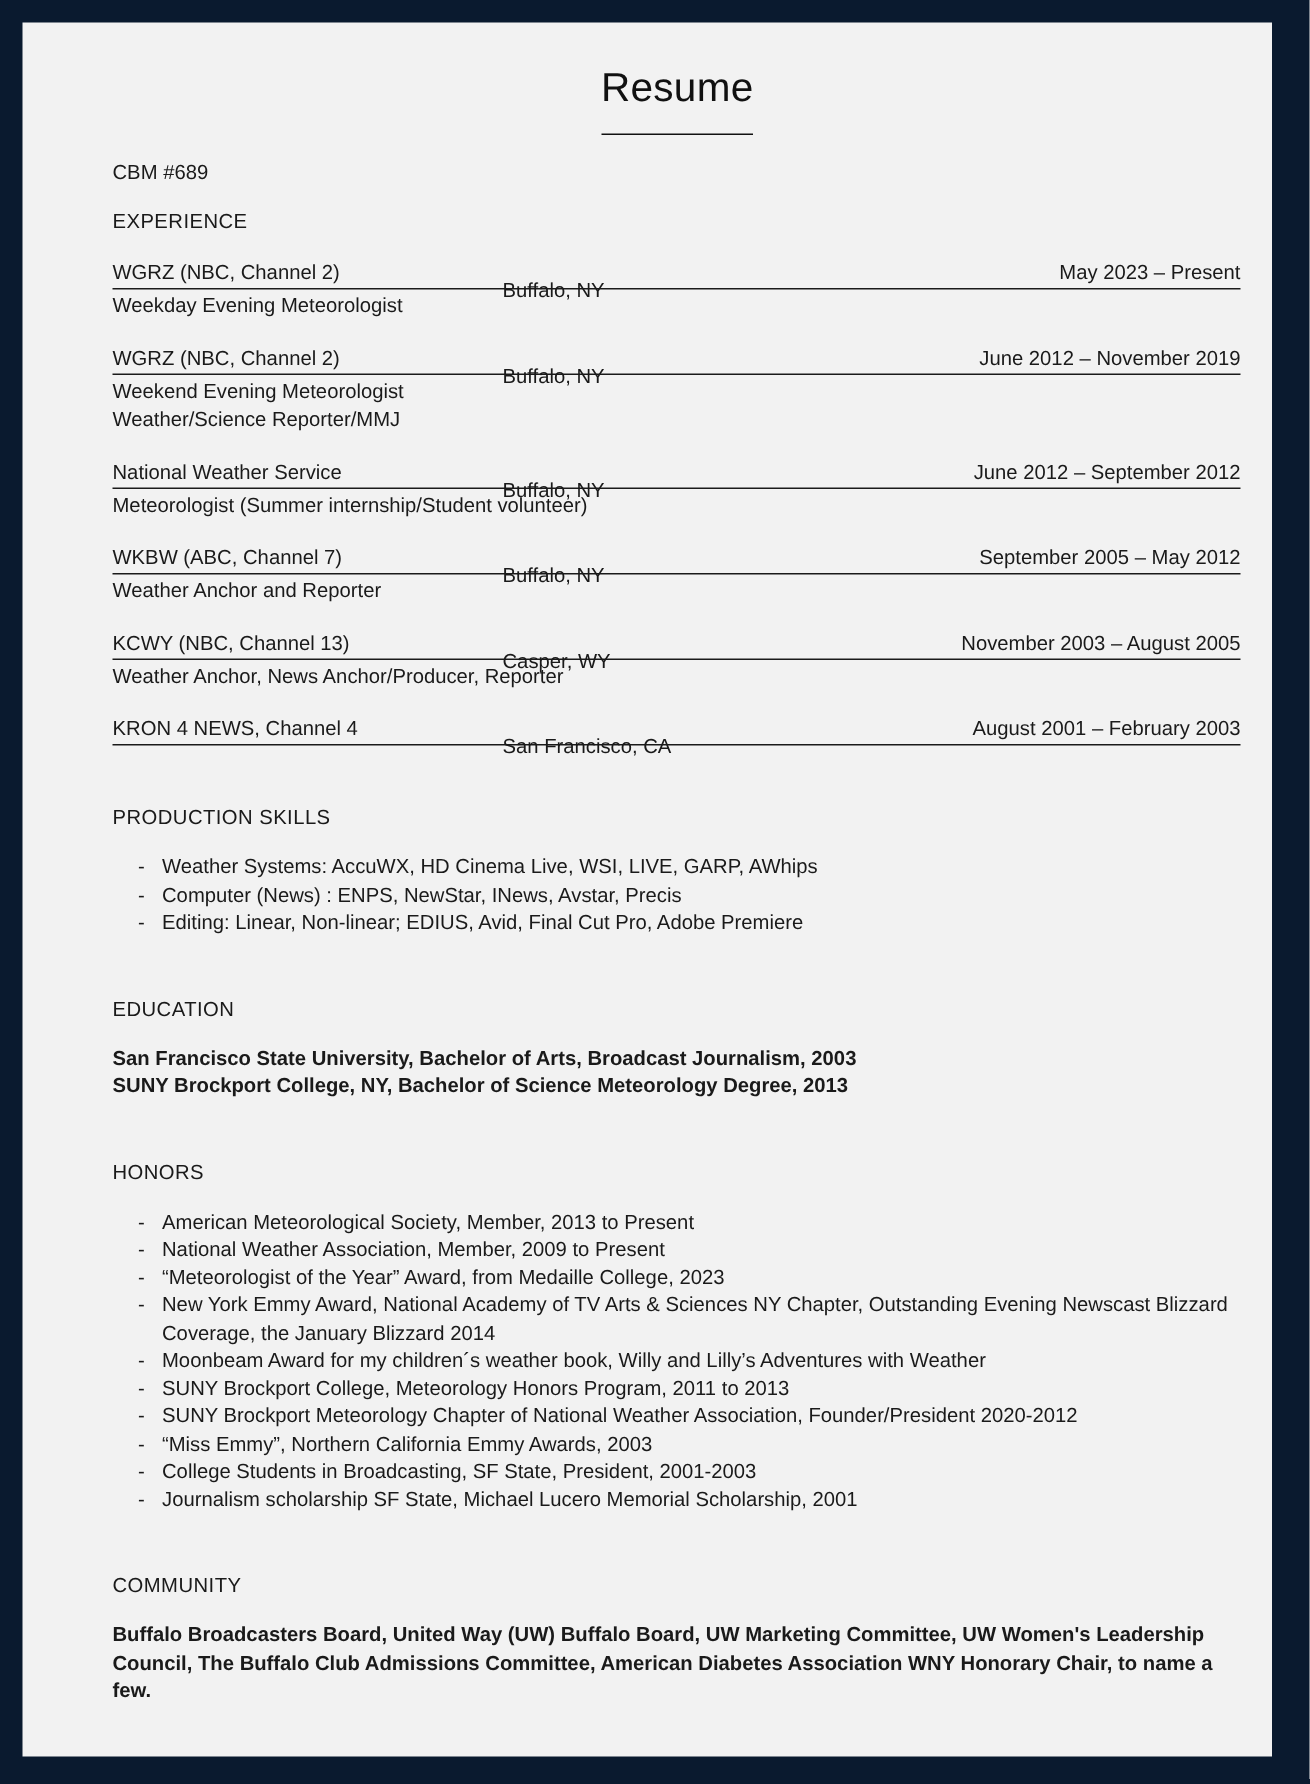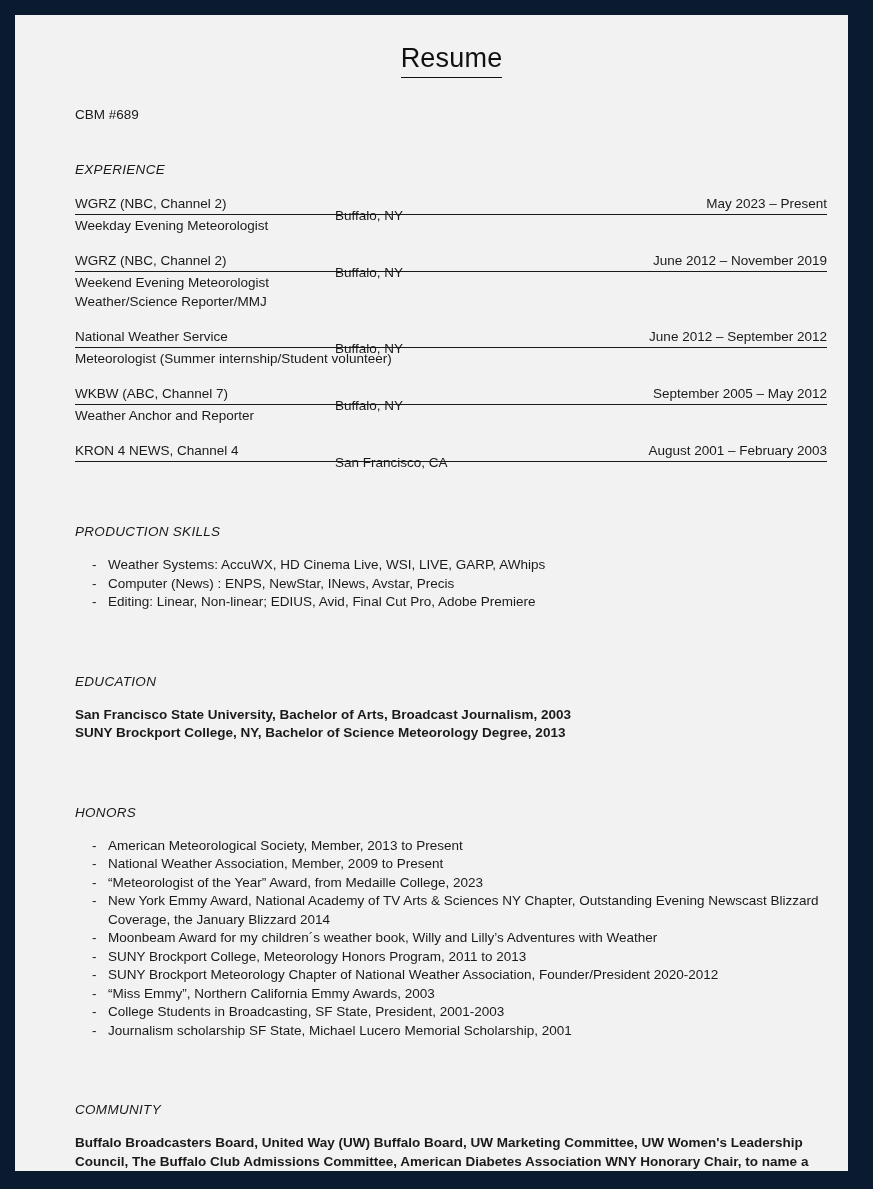--- a/index.html
+++ b/index.html
@@ -39,33 +39,32 @@
     text-align: center;
     font-size: 27px;
     font-weight: 400;
     letter-spacing: .2px;
     margin: 0;
     padding-top: 28px;
     color: #111;
   }
   .doc-title span {
     border-bottom: 1.5px solid #111;
-    padding-bottom: 4px;
+    padding-bottom: 16px;
   }
 
   
   .subid {
     font-size: 13.5px;
     margin-top: 33px;
   }
   .section-head {
     font-size: 13.5px;
-    margin-top: 40px;
+    margin-top: 18px;
     letter-spacing: .3px;
-    font-style: italic;
   }
 
   
   .job {
     margin-top: 19px;
   }
   .job-head {
     position: relative;
     display: block;
     font-size: 13.5px;
@@ -174,20 +173,28 @@
 
     <div class="job">
       <div class="job-head">
         <span class="org">WKBW (ABC, Channel 7)</span>
         <span class="loc">Buffalo, NY</span>
         <span class="dates">September 2005 – May 2012</span>
       </div>
       <div class="job-sub">Weather Anchor and Reporter</div>
     </div>
 
+    <div class="job">
+      <div class="job-head">
+        <span class="org">KCWY (NBC, Channel 13)</span>
+        <span class="loc">Casper, WY</span>
+        <span class="dates">November 2003 – August 2005</span>
+      </div>
+      <div class="job-sub">Weather Anchor, News Anchor/Producer, Reporter</div>
+    </div>
 
     <div class="job">
       <div class="job-head">
         <span class="org">KRON 4 NEWS, Channel 4</span>
         <span class="loc">San Francisco, CA</span>
         <span class="dates">August 2001 – February 2003</span>
       </div>
     </div>
 
     <div class="gap-lg"></div>

